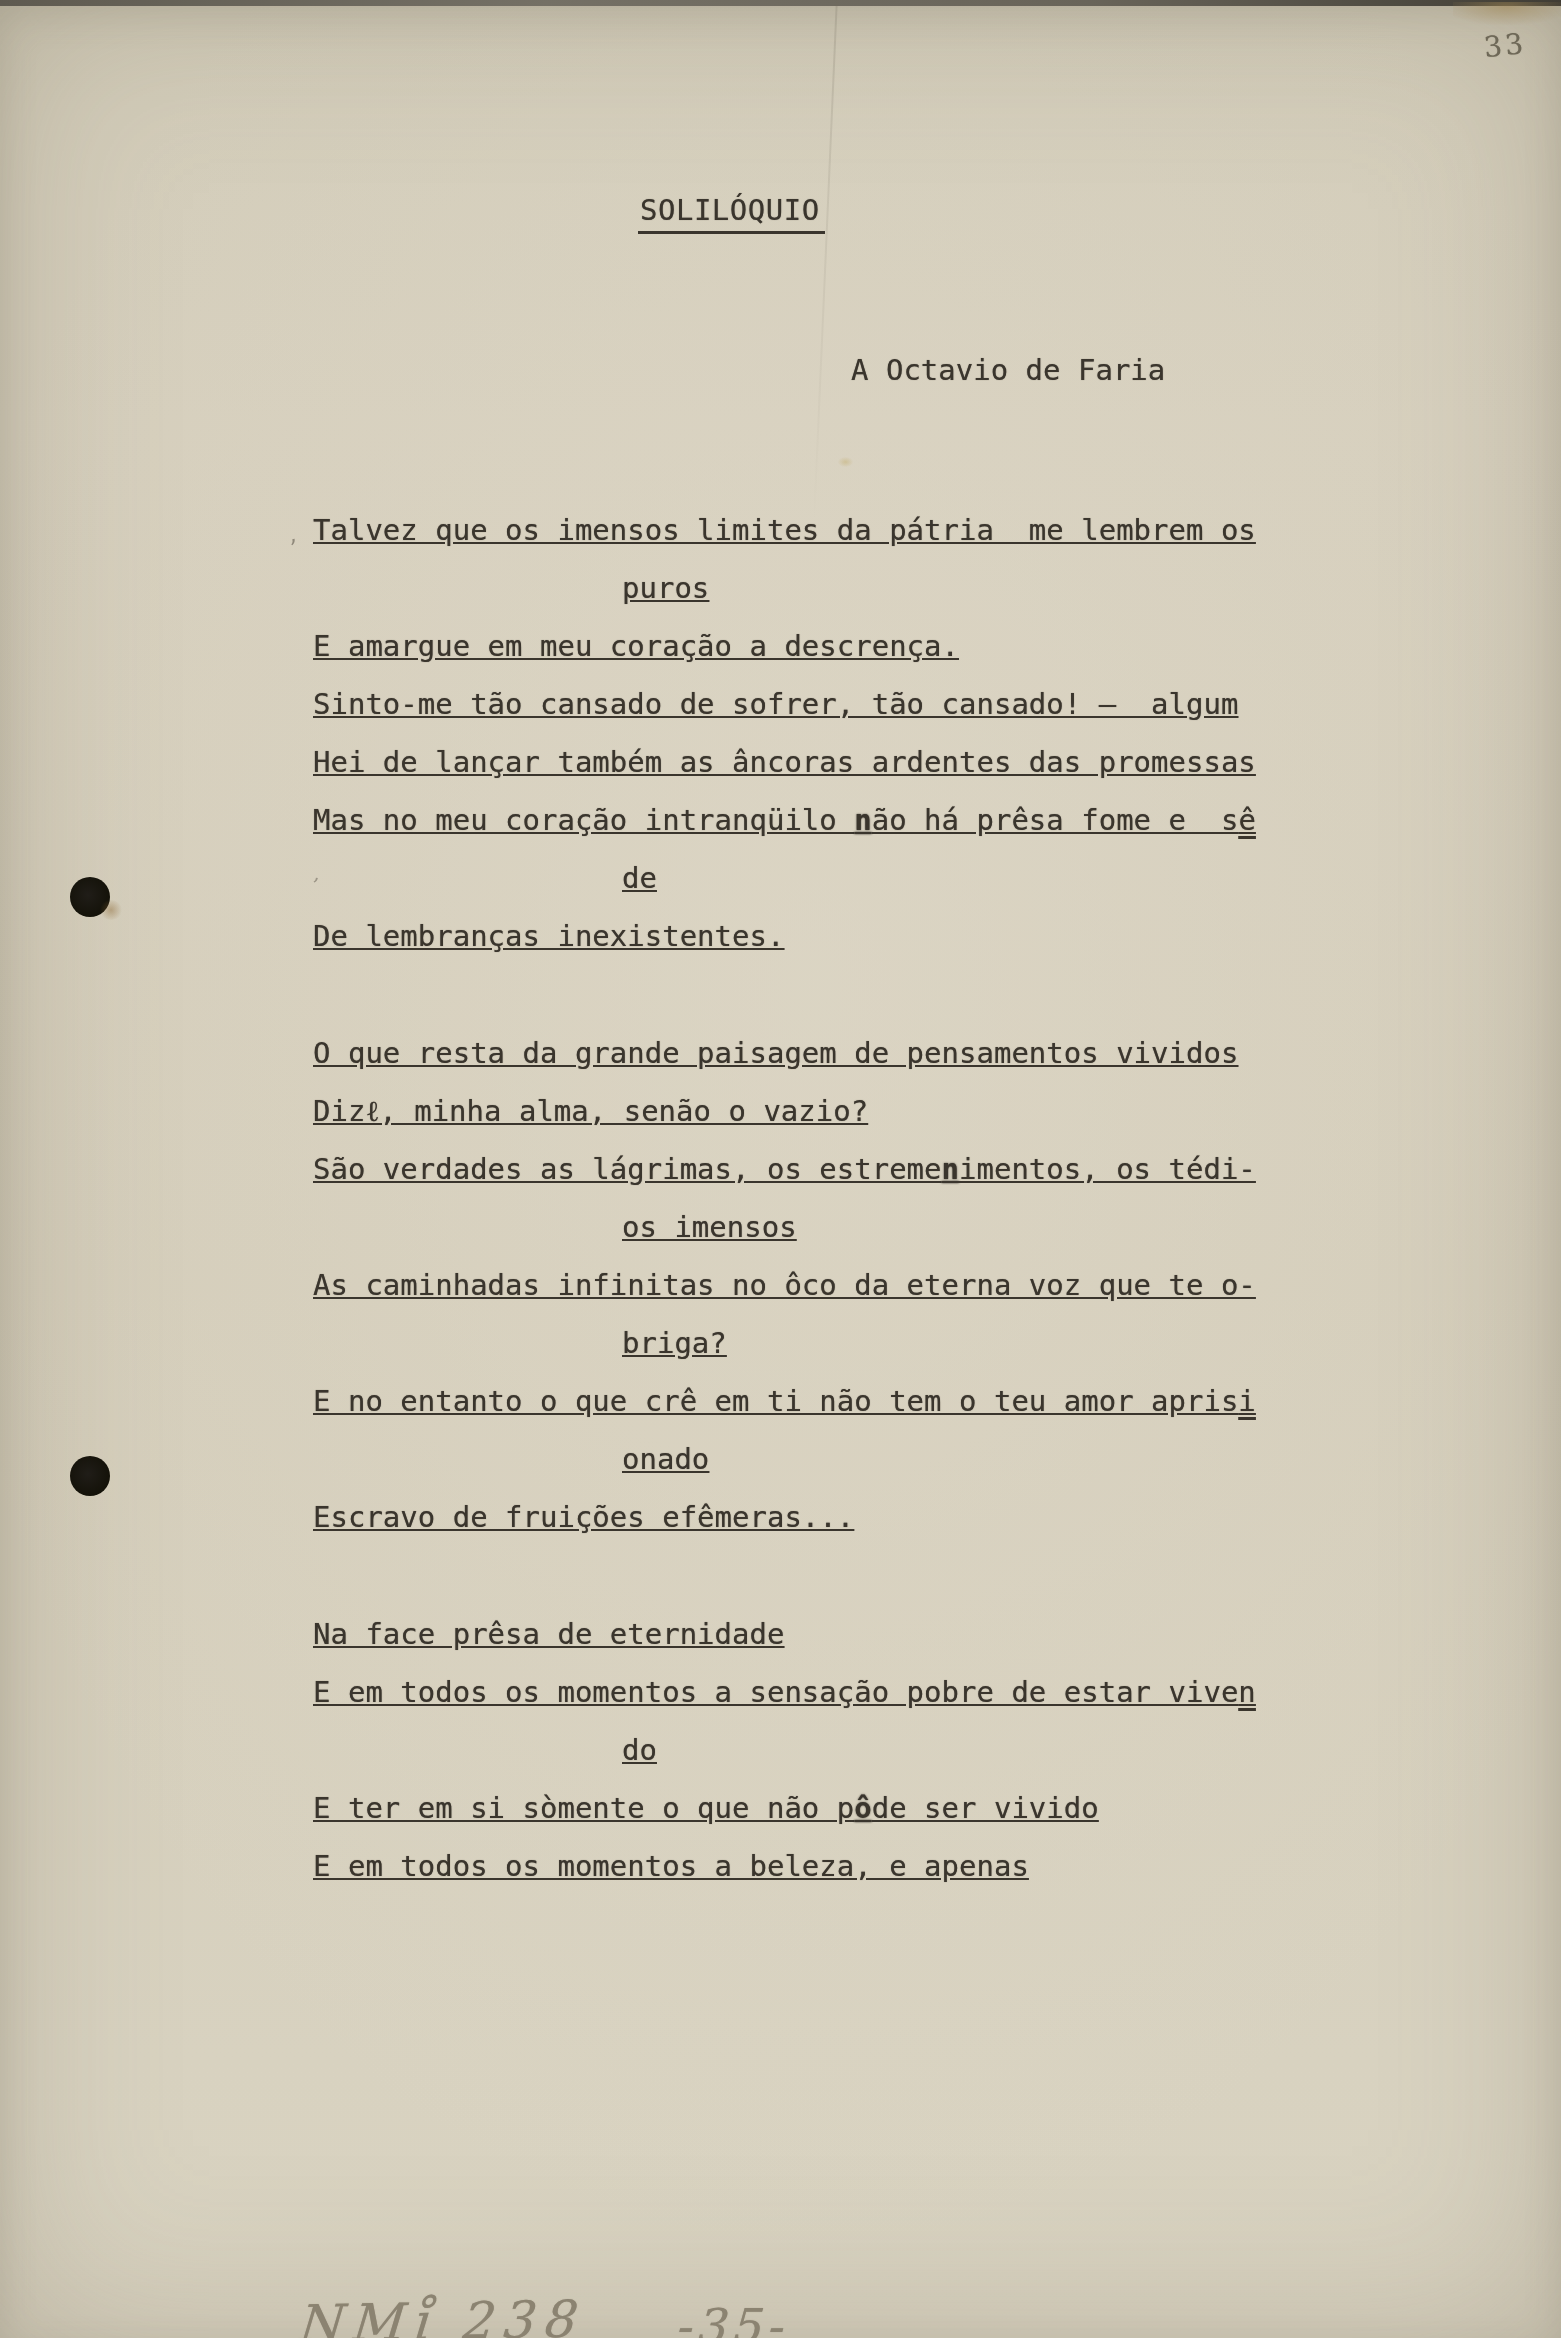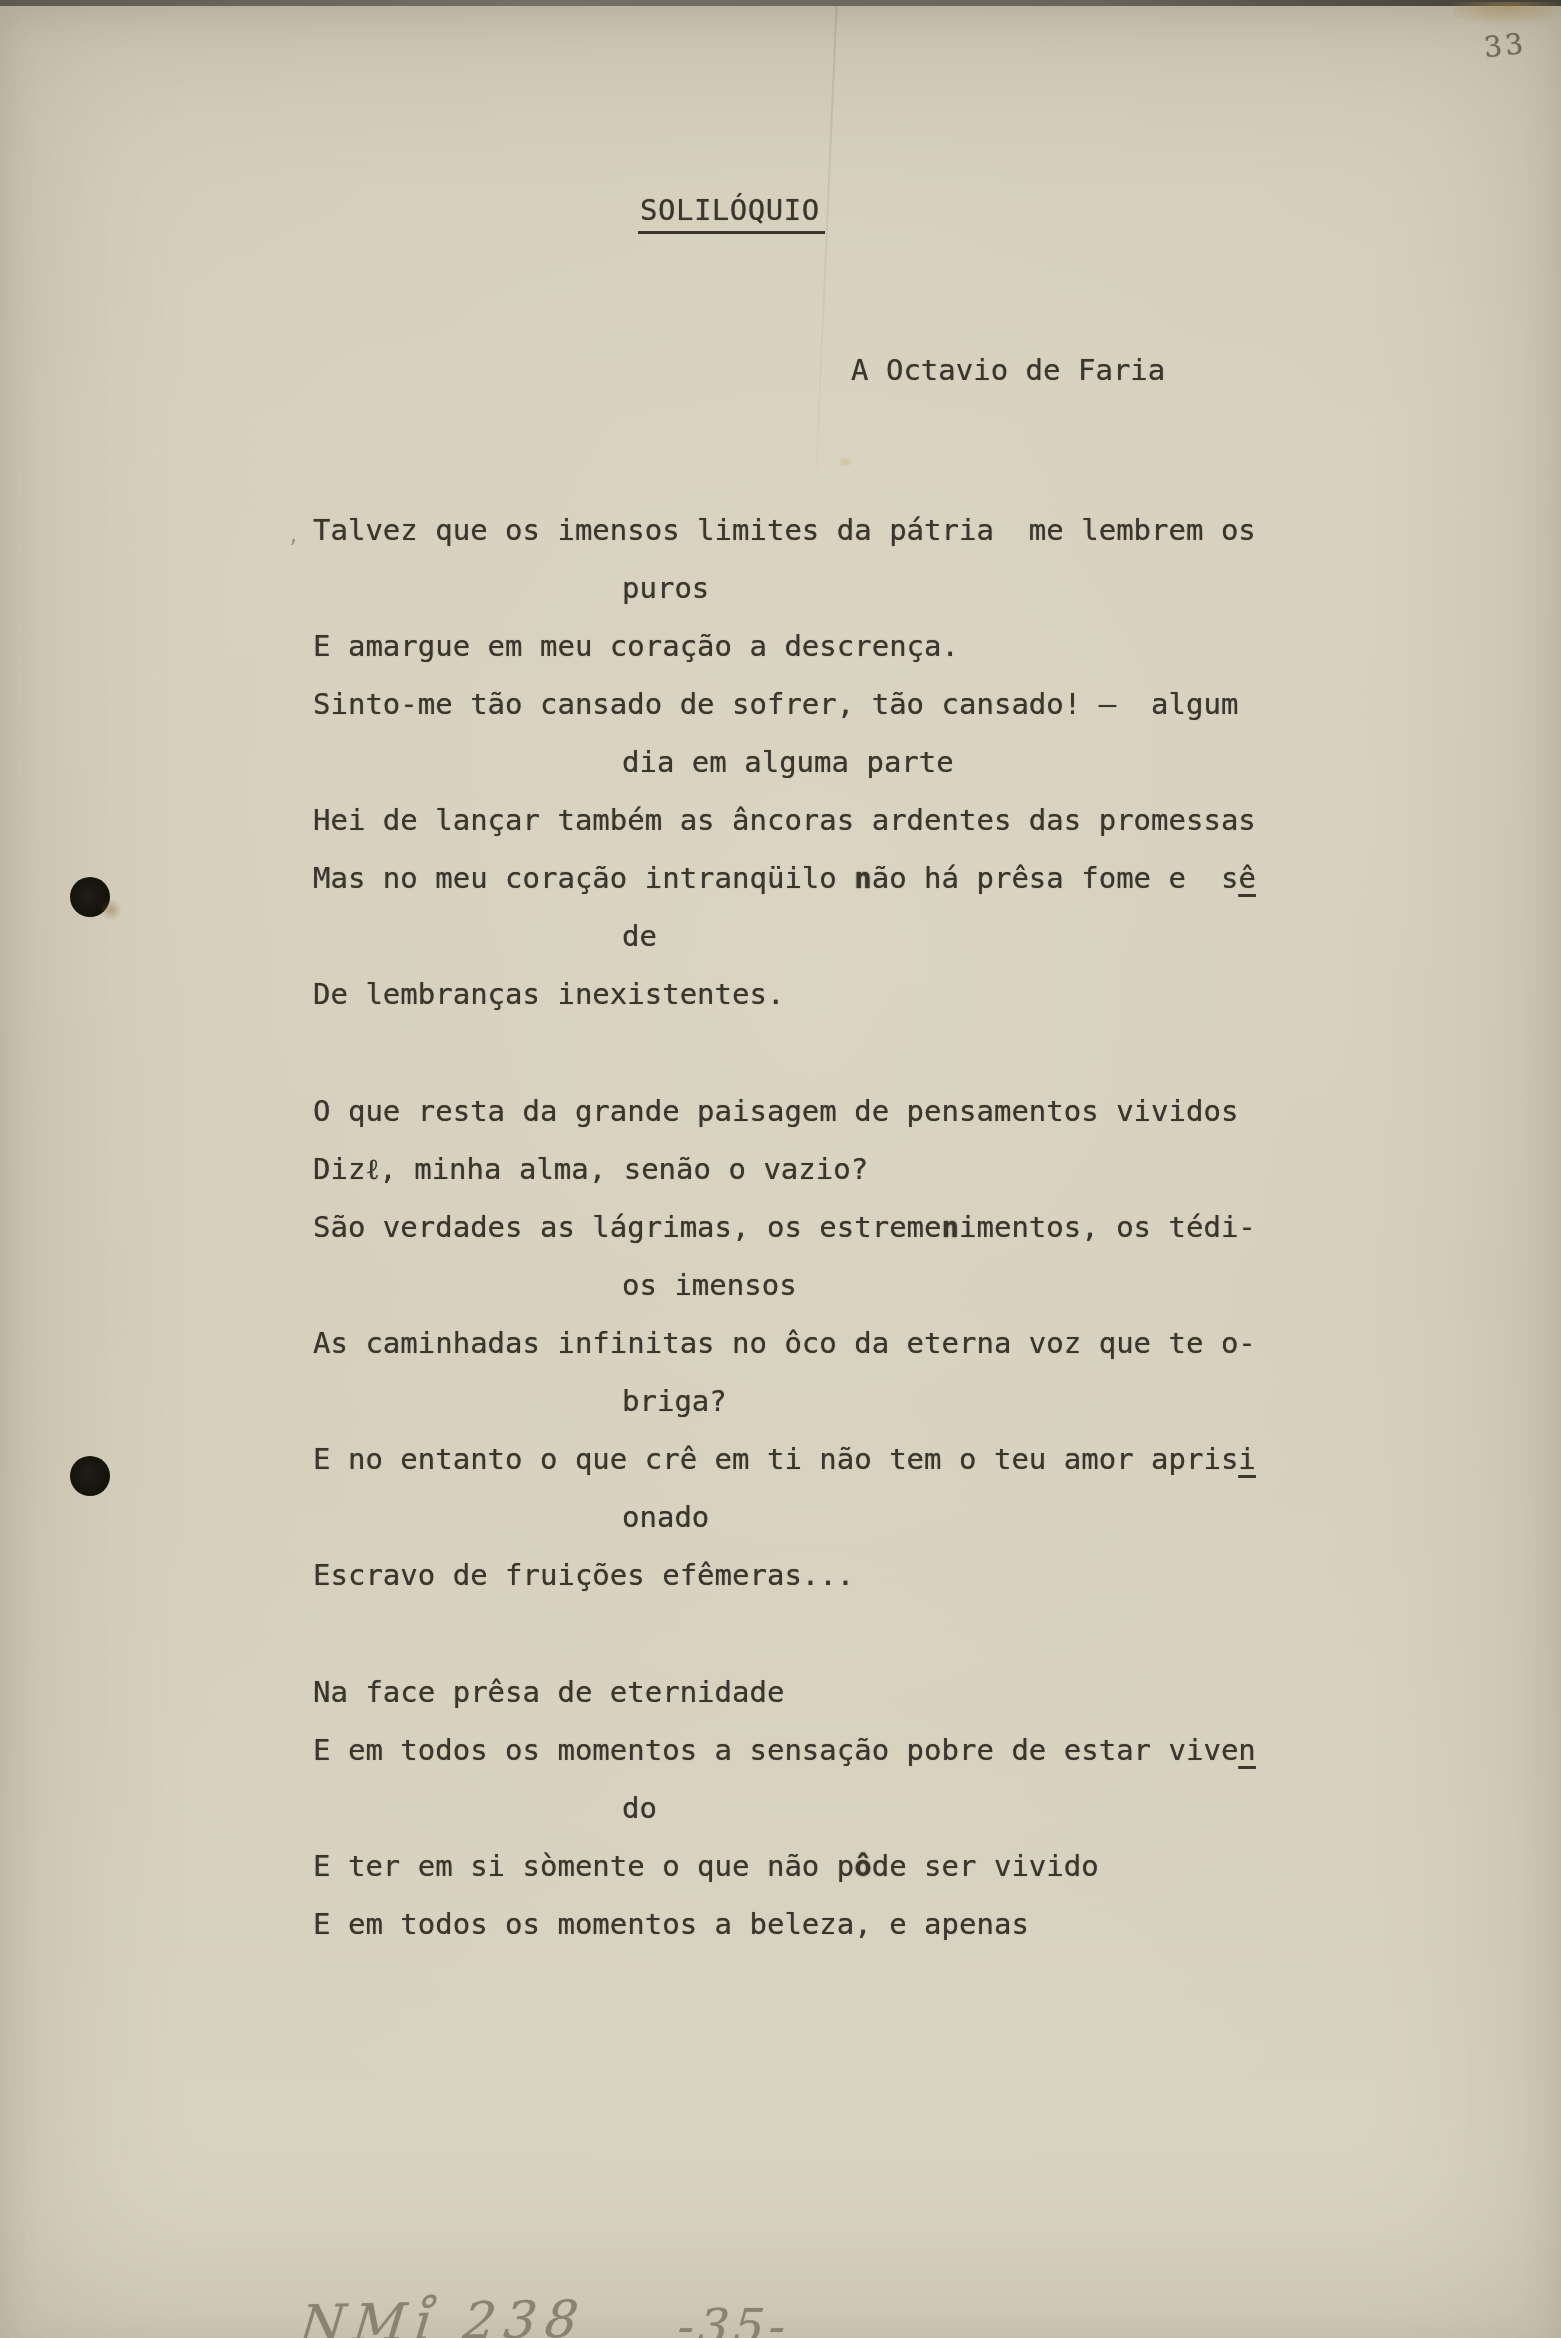--- a/index.html
+++ b/index.html
@@ -33,21 +33,21 @@
     background:radial-gradient(circle, rgba(140,105,55,.45), rgba(140,105,55,0) 70%);}
 
   .typed{color:#3a352d;text-shadow:0 0 0.9px rgba(58,53,45,.7);}
 
   .doc-title{
     position:absolute;left:640px;top:193px;font-size:29px;letter-spacing:0.5px;
     border-bottom:3.7px solid #3a352d;padding:0 5.5px 3.7px 1.8px;margin-left:-1.8px;
   }
   .dedication{position:absolute;left:851px;top:353px;font-size:29px;}
 
-  .poem{position:absolute;left:313px;top:501px;font-size:29px;}
+  .poem{position:absolute;left:313px;top:501px;font-size:29px;text-decoration:underline;}
   .stanza{margin:0;}
   .stanza + .stanza{margin-top:59px;}
   .line{height:58px;line-height:58px;white-space:pre;}
   .line.cont{padding-left:309px;}
   .overtype{font-weight:bold;text-shadow:0 0 1.8px rgba(40,36,30,.85);}
   .undl{text-decoration:underline;text-decoration-thickness:2.8px;text-underline-offset:5.5px;}
 
   .pencil{color:#76705f;font-family:"DejaVu Serif", serif;}
   .num-top-right{position:absolute;left:1484px;top:29px;font-size:28.5px;
     transform:rotate(-6deg);letter-spacing:2.8px;color:#6e6857;text-shadow:0 0 0.9px rgba(110,104,87,.5);}
@@ -79,21 +79,20 @@
 
 <div class="typed doc-title">SOLILÓQUIO</div>
 <div class="typed dedication">A Octavio de Faria</div>
 
 <div class="typed poem" id="poem">
     <div class="stanza">
       <div class="line"><span>Talvez que os imensos limites da pátria  me lembrem os</span></div>
       <div class="line cont"><span>puros</span></div>
       <div class="line"><span>E amargue em meu coração a descrença.</span></div>
       <div class="line"><span>Sinto-me tão cansado de sofrer, tão cansado! —  algum</span></div>
-      <div class="line cont"><span>dia em alguma parte</span></div>
       <div class="line"><span>Hei de lançar também as âncoras ardentes das promessas</span></div>
       <div class="line"><span>Mas no meu coração intranqüilo </span><span class="overtype">n</span><span>ão há prêsa fome e  s</span><span class="undl">ê</span></div>
       <div class="line cont"><span>de</span></div>
       <div class="line"><span>De lembranças inexistentes.</span></div>
     </div>
     <div class="stanza">
       <div class="line"><span>O que resta da grande paisagem de pensamentos vividos</span></div>
       <div class="line"><span>Dizℓ, minha alma, senão o vazio?</span></div>
       <div class="line"><span>São verdades as lágrimas, os estreme</span><span class="overtype">n</span><span>imentos, os tédi-</span></div>
       <div class="line cont"><span>os imensos</span></div>

